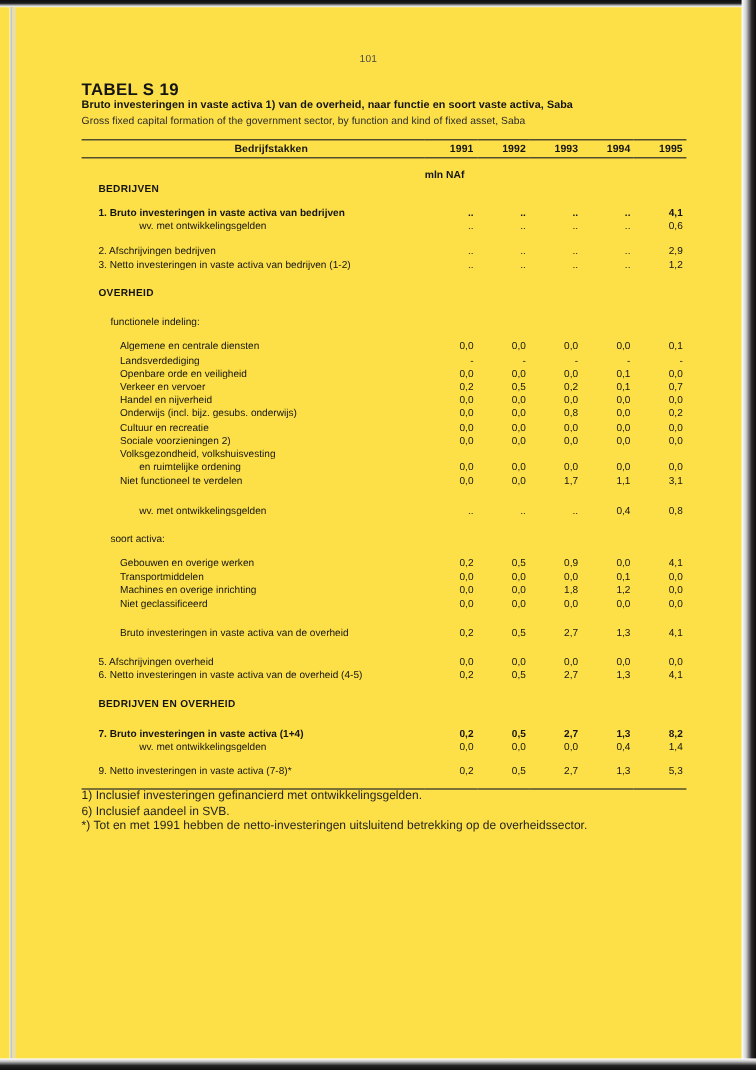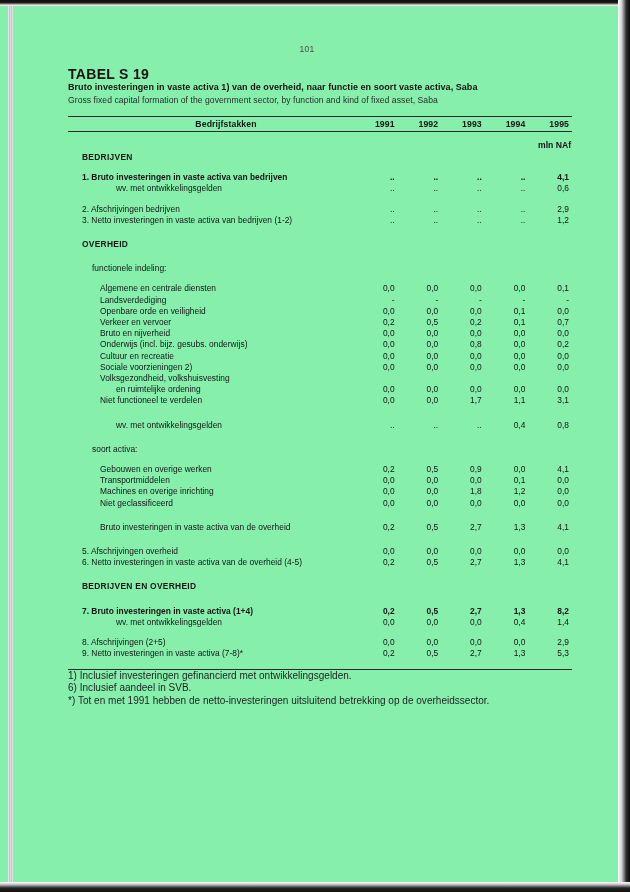--- a/index.html
+++ b/index.html
@@ -4,21 +4,21 @@
 <style>
   html, body {
     margin: 0;
     padding: 0;
     background: #1a1a1a;
   }
   #page {
     position: relative;
     width: 630px;
     height: 892px;
-    background: #86efac;
+    background: #fde047;
     overflow: hidden;
     font-family: "Liberation Sans", sans-serif;
     color: #141414;
   }
   
   .scan-edge-top {
     position: absolute; top: 0; left: 0; width: 630px; height: 6px;
     background: linear-gradient(to bottom, #0f0f0f 0%, #1d1d1d 45%, #c9c9c9 80%, #ffffff 100%);
   }
   .scan-edge-bottom {
@@ -185,21 +185,21 @@
             <td class="yr">1992</td>
             <td class="yr">1993</td>
             <td class="yr">1994</td>
             <td class="yr">1995</td>
           </tr>
           <tr class="hrule-bot">
             <td colspan="6"></td>
           </tr>
           <tr class="unit-row">
             <td></td>
-            <td colspan="5" style="text-align: right; padding-left: 0px;">mln NAf</td>
+            <td colspan="5" style="text-align: left; padding-left: 0px;">mln NAf</td>
           </tr>
           <tr class="r section">
             <td class="ind0">BEDRIJVEN</td>
             <td class="num"></td>
             <td class="num"></td>
             <td class="num"></td>
             <td class="num"></td>
             <td class="num"></td>
           </tr>
           <tr class="sp-sm">
@@ -291,21 +291,21 @@
           </tr>
           <tr class="r">
             <td class="ind2">Verkeer en vervoer</td>
             <td class="num">0,2</td>
             <td class="num">0,5</td>
             <td class="num">0,2</td>
             <td class="num">0,1</td>
             <td class="num">0,7</td>
           </tr>
           <tr class="r">
-            <td class="ind2">Bruto en nijverheid</td>
+            <td class="ind2">Handel en nijverheid</td>
             <td class="num">0,0</td>
             <td class="num">0,0</td>
             <td class="num">0,0</td>
             <td class="num">0,0</td>
             <td class="num">0,0</td>
           </tr>
           <tr class="r">
             <td class="ind2">Onderwijs (incl. bijz. gesubs. onderwijs)</td>
             <td class="num">0,0</td>
             <td class="num">0,0</td>
@@ -465,28 +465,20 @@
           <tr class="r">
             <td class="ind3">wv. met ontwikkelingsgelden</td>
             <td class="num">0,0</td>
             <td class="num">0,0</td>
             <td class="num">0,0</td>
             <td class="num">0,4</td>
             <td class="num">1,4</td>
           </tr>
           <tr class="sp-sm">
             <td colspan="6"></td>
-          </tr>
-          <tr class="r">
-            <td class="ind0">8. Afschrijvingen (2+5)</td>
-            <td class="num">0,0</td>
-            <td class="num">0,0</td>
-            <td class="num">0,0</td>
-            <td class="num">0,0</td>
-            <td class="num">2,9</td>
           </tr>
           <tr class="r">
             <td class="ind0">9. Netto investeringen in vaste activa (7-8)*</td>
             <td class="num">0,2</td>
             <td class="num">0,5</td>
             <td class="num">2,7</td>
             <td class="num">1,3</td>
             <td class="num">5,3</td>
           </tr>
           <tr class="sp-sm">

